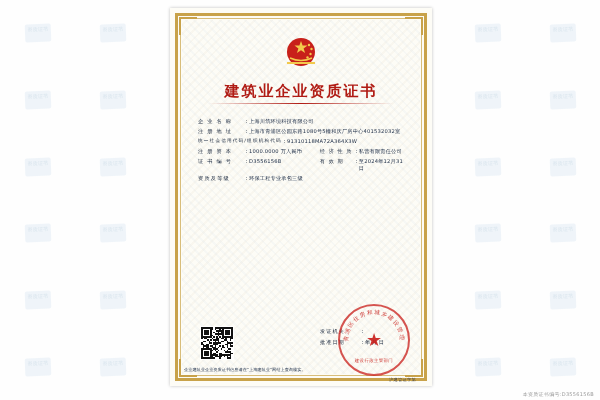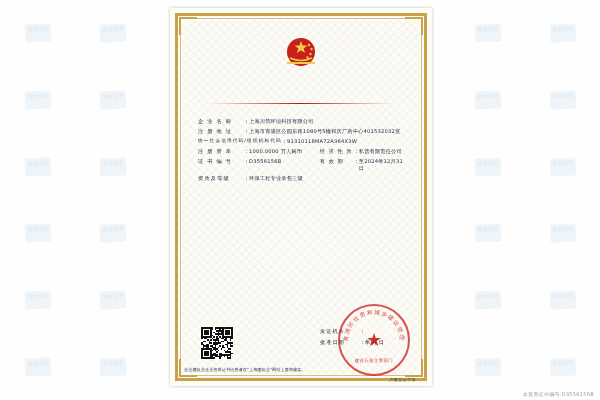--- a/index.html
+++ b/index.html
@@ -456,20 +456,21 @@
       <circle cx="22" cy="20" r="14" fill="#c8201a"></circle>
       <path d="M22 9 l1.6 4.6 4.9 0 -3.9 2.9 1.5 4.6 -4.1 -2.9 -4.1 2.9 1.5 -4.6 -3.9 -2.9 4.9 0 z" fill="#f2c94c"></path>
       <circle cx="30" cy="13" r="1.2" fill="#f2c94c"></circle>
       <circle cx="32.5" cy="17" r="1.2" fill="#f2c94c"></circle>
       <circle cx="31.5" cy="22" r="1.2" fill="#f2c94c"></circle>
       <circle cx="28.5" cy="25.5" r="1.2" fill="#f2c94c"></circle>
       <path d="M8 30 h28 v2 H8 z" fill="#f2c94c"></path>
       <path d="M11 26 q11 5 22 0" stroke="#f2c94c" stroke-width="1.4" fill="none"></path>
     </svg>
 
+    <div id="cert-title">建筑业企业资质证书</div>
     <div id="title-rule"></div>
 
     <div id="fields">
 
       <div class="field-row">
         <div class="field-label">企 业 名 称</div>
         <div class="field-colon">:</div>
         <div class="field-value">上海川筑环境科技有限公司</div>
       </div>
 

